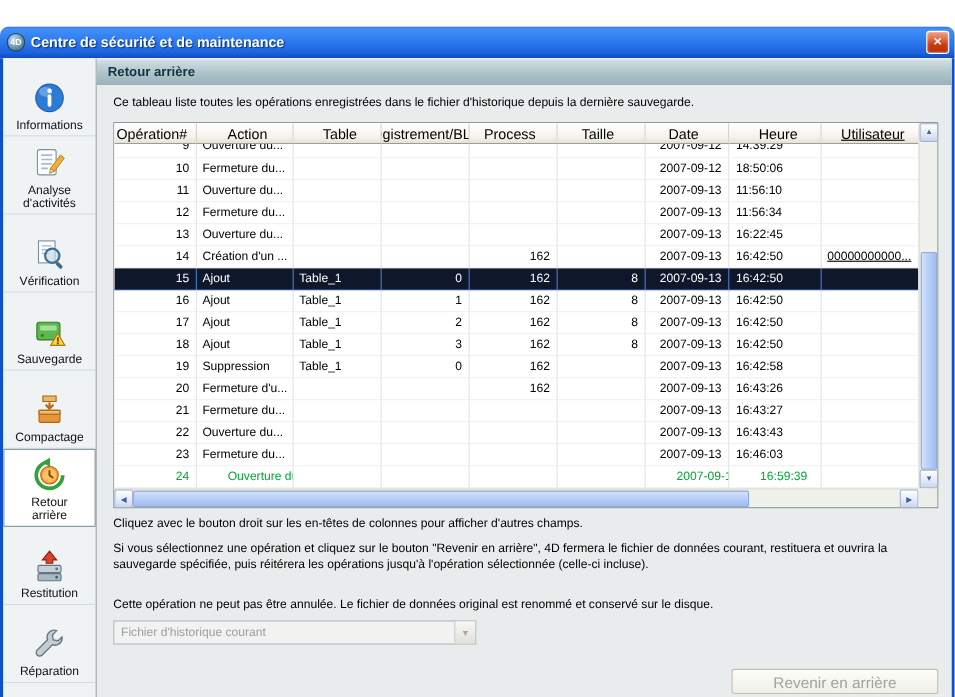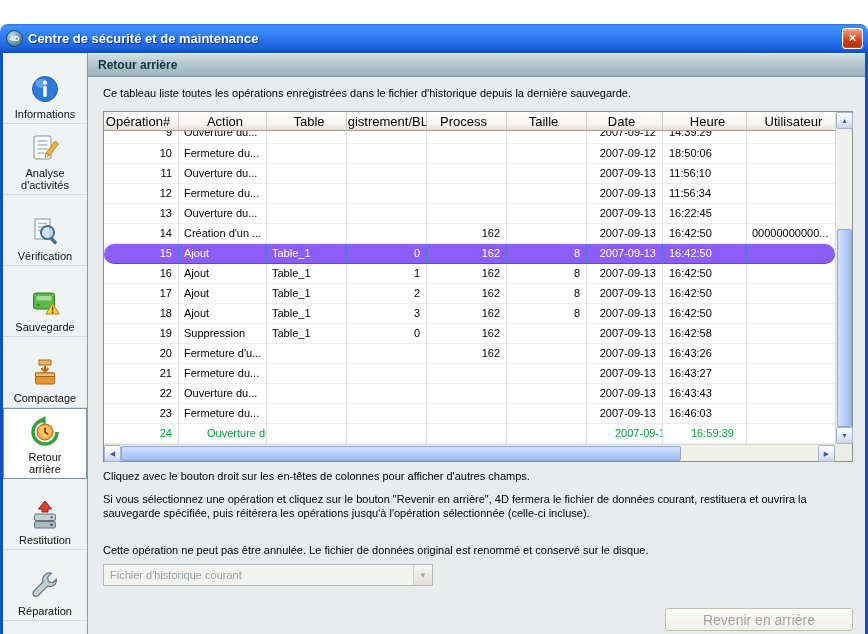--- a/index.html
+++ b/index.html
@@ -51,33 +51,33 @@
   .thead { display:flex; height:19px; }
   .th { height:19px; background:linear-gradient(180deg,#FFFFFF 0%,#F4F3EC 70%,#E4E2D6 100%);
         border-right:1px solid #CDCBC1; border-bottom:1px solid #9E9C93;
         font-size:13px; color:#000; display:flex; align-items:center; justify-content:center;
         white-space:nowrap; overflow:hidden; cursor:default; }
   .rows { position:absolute; top:19px; left:0; right:0; bottom:0; }
   .trow { display:flex; height:20px; border-bottom:1px solid #EDEDED; background:#fff; cursor:default; }
   .trow.clipped { height:13px; overflow:hidden; align-items:flex-end; }
   .td { height:20px; line-height:19px; font-size:11px; color:#000;
         border-right:1px solid #E4E4E4; white-space:nowrap; overflow:hidden; }
-  .trow.selected { background:#8b5cf6; border-bottom-color:#2E62B6;border-radius:10px; }
+  .trow.selected { background:#0f172a; border-bottom-color:#2E62B6; }
   .trow.selected .td { color:#fff; border-right-color:#4A7BCB; }
   .trow.green .td { color:#00A835;padding-left:28px; }
 
   .c0{width:75px; text-align:right; padding-right:6px;}
   .c1{width:88px; text-align:left;  padding-left:5px;}
   .c2{width:80px; text-align:left;  padding-left:5px;}
   .c3{width:80px; text-align:right; padding-right:6px;}
   .c4{width:80px; text-align:right; padding-right:6px;}
   .c5{width:80px; text-align:right; padding-right:6px;}
   .c6{width:76px; text-align:right; padding-right:6px;}
   .c7{width:84px; text-align:left;  padding-left:6px;}
-  .c8{width:88px; text-align:left;  padding-left:5px; border-right:none;}
+  .c8{width:88px; text-align:left;  padding-left:5px; border-right:none;text-decoration:underline;}
 
   
   .vscroll { position:absolute; top:0; right:0; width:17px; bottom:17px; background:#F0F1EC;
              border-left:1px solid #DADAD2; }
   .hscroll { position:absolute; left:0; bottom:0; height:17px; width:731px; background:#F0F1EC;
              border-top:1px solid #DADAD2; }
   .corner  { position:absolute; right:0; bottom:0; width:17px; height:17px; background:#EDEEE8; }
   .sbtn { position:absolute; width:17px; height:17px;
           background:linear-gradient(180deg,#FEFEFE 0%,#E3E9F5 60%,#CAD5EC 100%);
           border:1px solid #A3B5D5; border-radius:2px; color:#41619E; font-size:7px;

